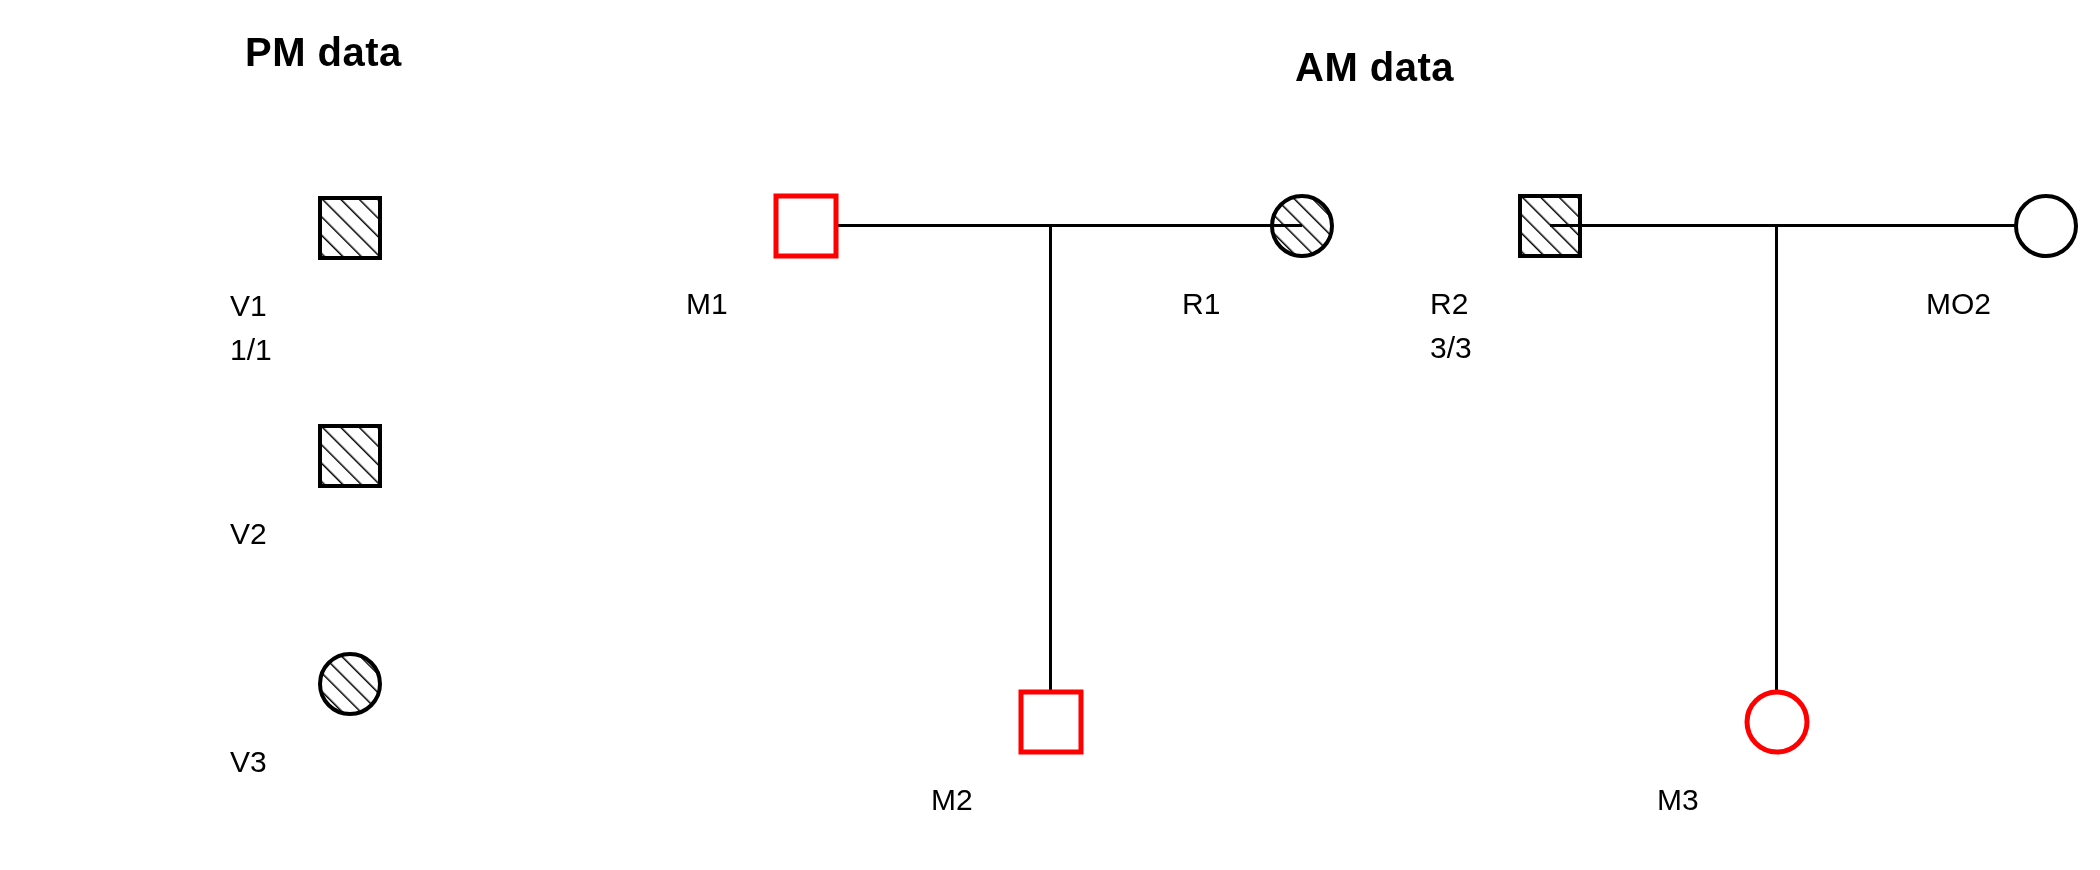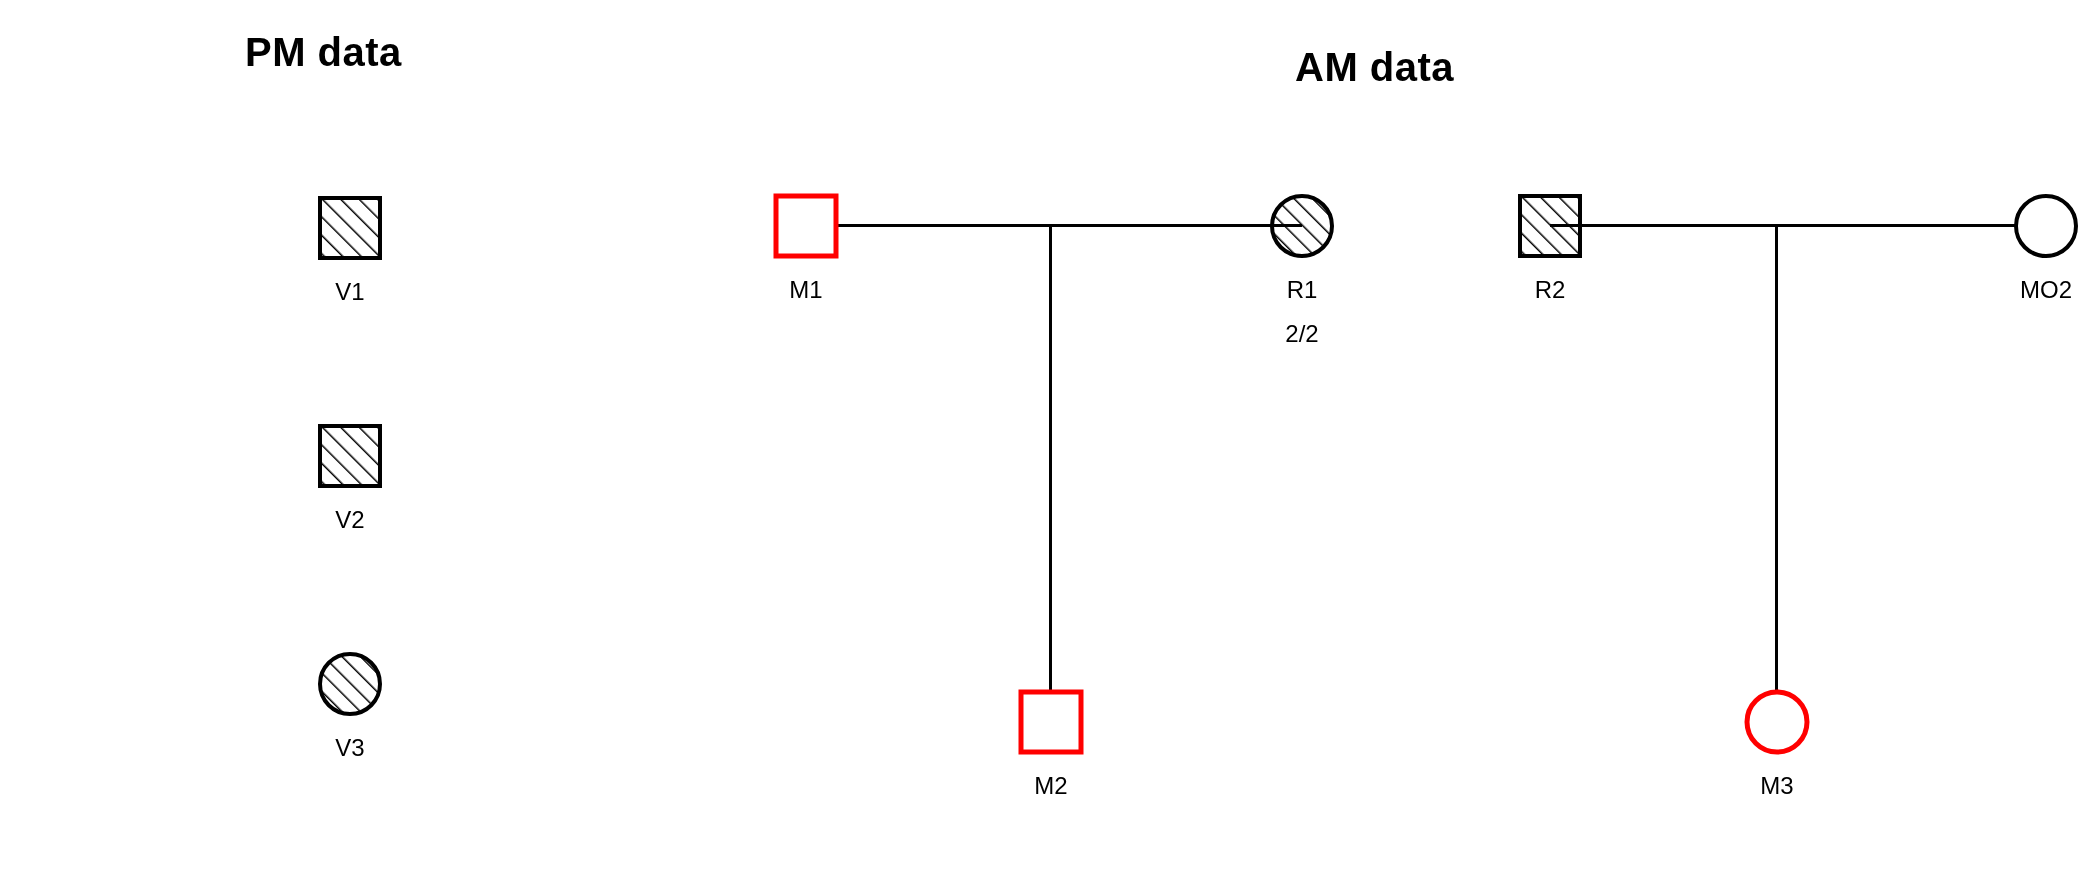--- a/index.html
+++ b/index.html
@@ -34,25 +34,24 @@
   .node-symbol {
     position: absolute;
     left: -34px;
     top: -34px;
     width: 68px;
     height: 68px;
   }
   .node-labels {
     position: absolute;
     left: -120px;
-    top: 42px;
+    top: 56px;
     width: 240px;
-    text-align: center;
     color: #000000;
-    font-size: 24px;
+    font-size: 30px;
     line-height: 44px;
     white-space: nowrap;
   }
   .node-labels .gt { display: block; }
 
   .line {
     position: absolute;
     background: #000000;
   }
   .line-h { height: 3px; }
@@ -73,20 +72,21 @@
       </pattern>
     </defs>
   </svg>
 
   <div class="node" style="left:350px; top:228px;">
     <svg class="node-symbol" viewBox="0 0 68 68">
       <rect x="4" y="4" width="60" height="60" fill="url(#hatch)" stroke="#000000" stroke-width="4"></rect>
     </svg>
     <div class="node-labels">
       <span>V1</span>
+      <span class="gt">1/1</span>
     </div>
   </div>
 
   <div class="node" style="left:350px; top:456px;">
     <svg class="node-symbol" viewBox="0 0 68 68">
       <rect x="4" y="4" width="60" height="60" fill="url(#hatch)" stroke="#000000" stroke-width="4"></rect>
     </svg>
     <div class="node-labels">
       <span>V2</span>
     </div>
@@ -113,21 +113,20 @@
       <span class="gt"></span>
     </div>
   </div>
 
   <div class="node" style="left:1302px; top:226px;">
     <svg class="node-symbol" viewBox="0 0 68 68">
       <circle cx="34" cy="34" r="30" fill="url(#hatch)" stroke="#000000" stroke-width="4"></circle>
     </svg>
     <div class="node-labels">
       <span>R1</span>
-      <span class="gt">2/2</span>
     </div>
   </div>
 
   <div class="node" style="left:1051px; top:722px;">
     <svg class="node-symbol" viewBox="0 0 68 68">
       <rect x="4" y="4" width="60" height="60" fill="#ffffff" stroke="#FF0000" stroke-width="5"></rect>
     </svg>
     <div class="node-labels">
       <span>M2</span>
       <span class="gt"></span>
@@ -136,20 +135,21 @@
 
   <div class="line line-h" style="left:1550px; top:224px; width:496px;"></div>
   <div class="line line-v" style="left:1775px; top:224px; height:466px;"></div>
 
   <div class="node" style="left:1550px; top:226px;">
     <svg class="node-symbol" viewBox="0 0 68 68">
       <rect x="4" y="4" width="60" height="60" fill="url(#hatch)" stroke="#000000" stroke-width="4"></rect>
     </svg>
     <div class="node-labels">
       <span>R2</span>
+      <span class="gt">3/3</span>
     </div>
   </div>
 
   <div class="node" style="left:2046px; top:226px;">
     <svg class="node-symbol" viewBox="0 0 68 68">
       <circle cx="34" cy="34" r="30" fill="#ffffff" stroke="#000000" stroke-width="4"></circle>
     </svg>
     <div class="node-labels">
       <span>MO2</span>
       <span class="gt"></span>

